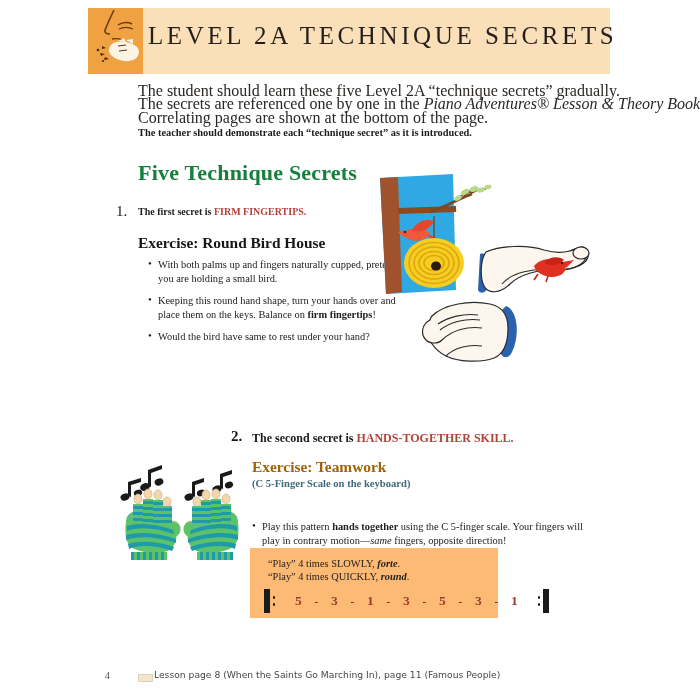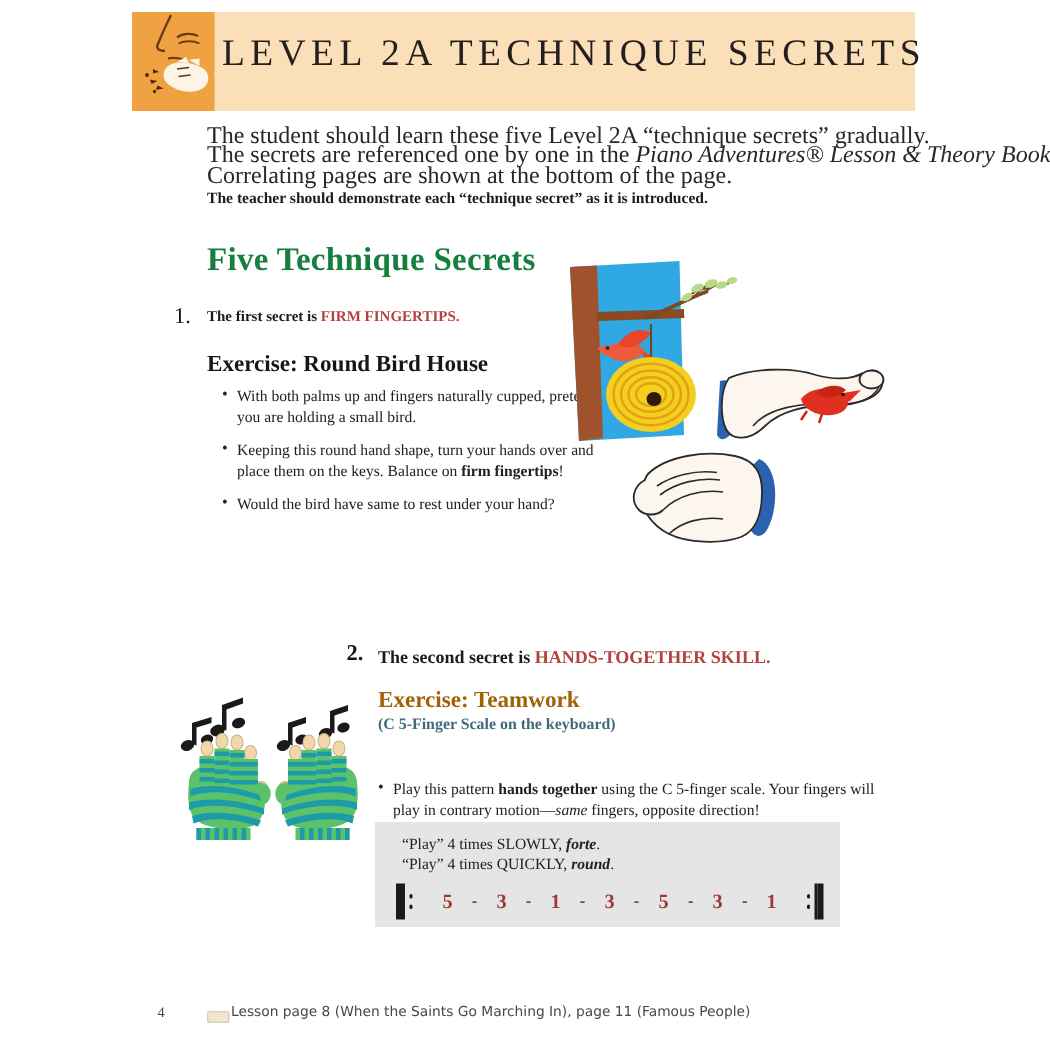--- a/index.html
+++ b/index.html
@@ -178,23 +178,23 @@
     line-height: 13.6px;
     color: #23211e;
     margin-top: 16px;
   }
 
   
   #music-box {
     position: absolute;
     left: 250px;
     top: 548px;
-    width: 310px;
+    width: 248px;
     height: 70px;
-    background: #e5e5e5;
+    background: #fdba74;
   }
   #music-box-lines {
     position: absolute;
     left: 18px;
     top: 9px;
     font-size: 10.4px;
     line-height: 13.4px;
     color: #23211e;
   }
   #music-box-lines i { font-style: italic; font-weight: bold; }

